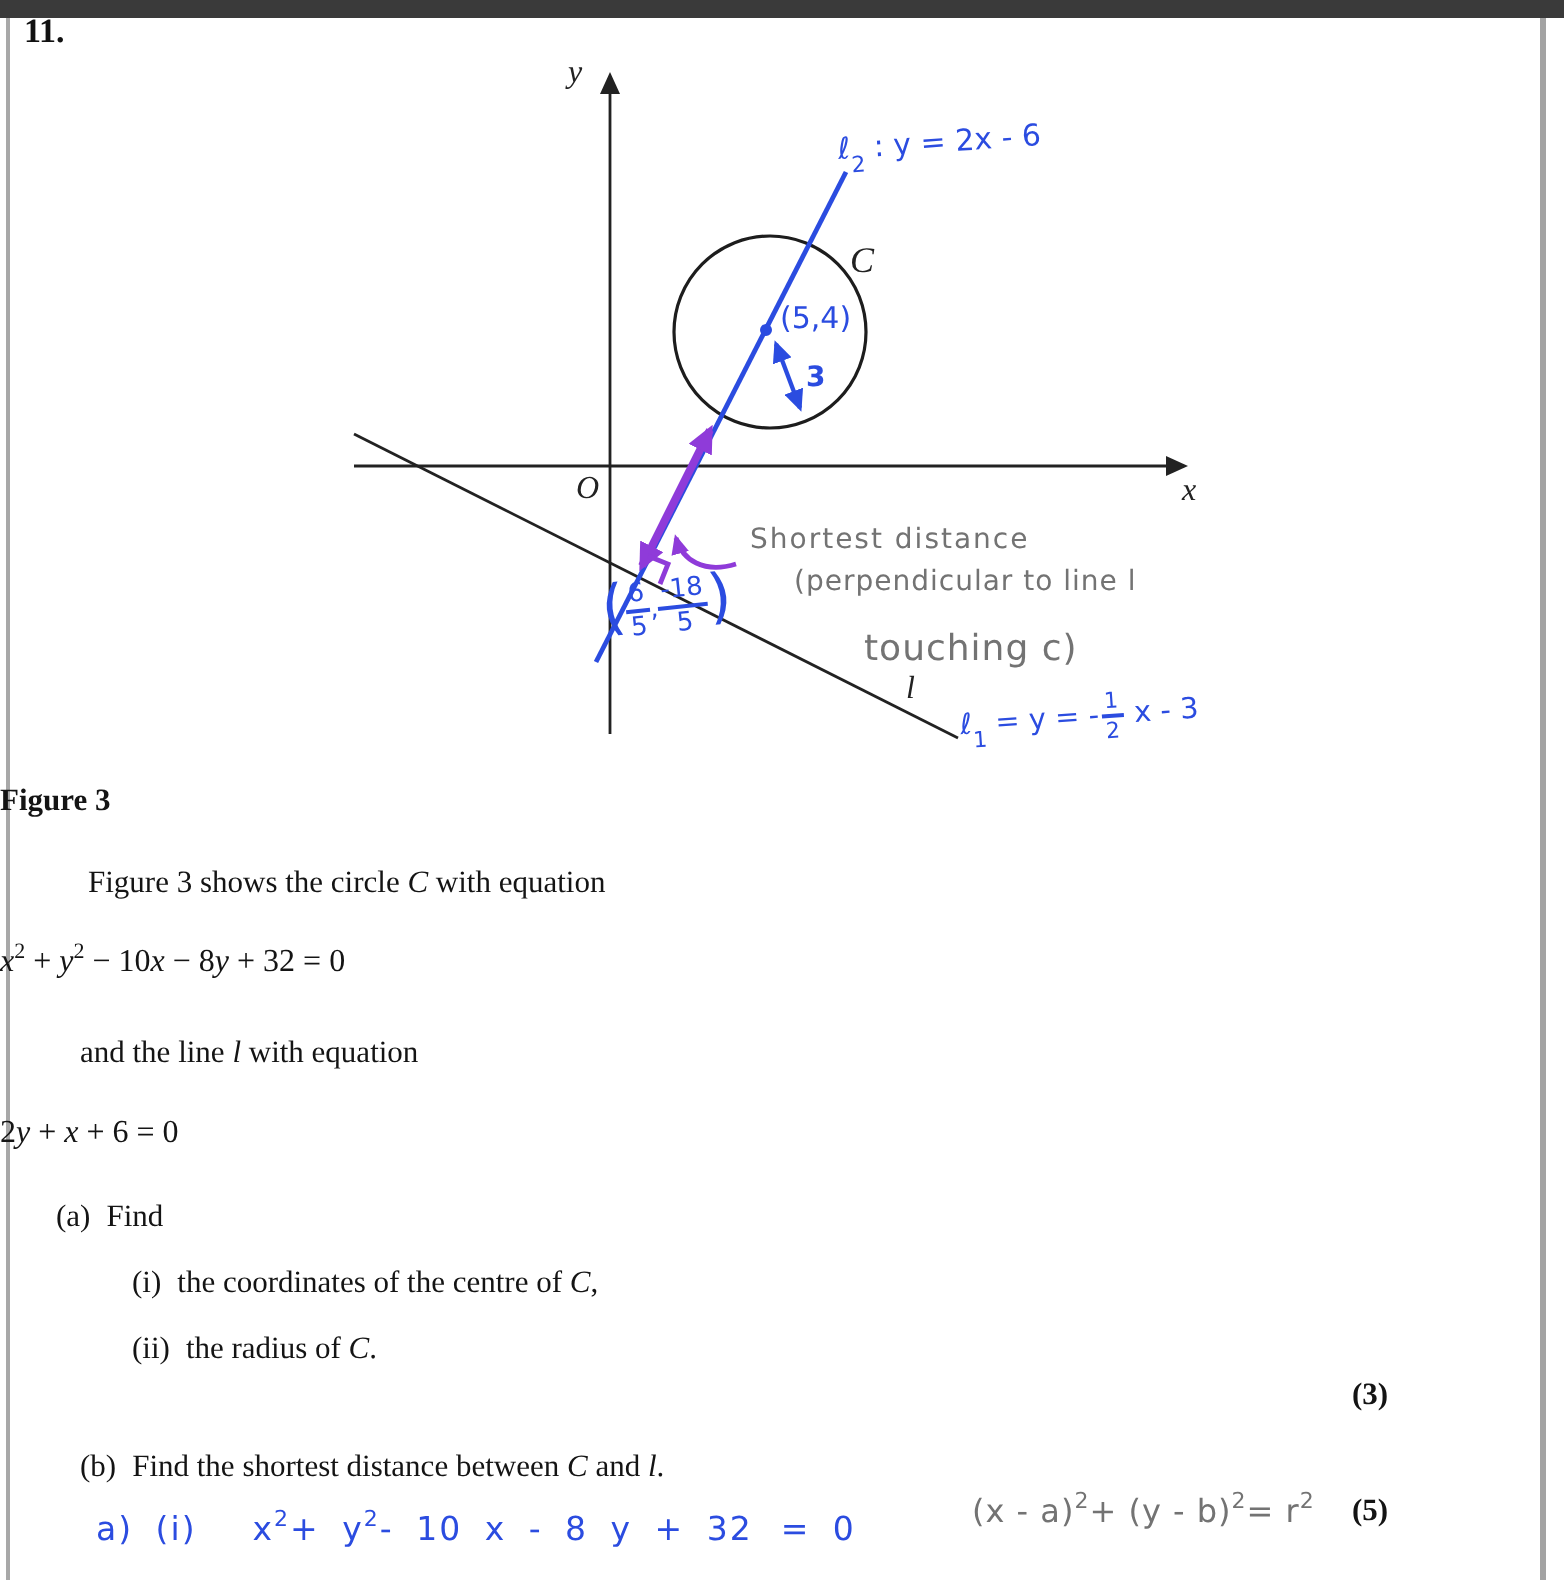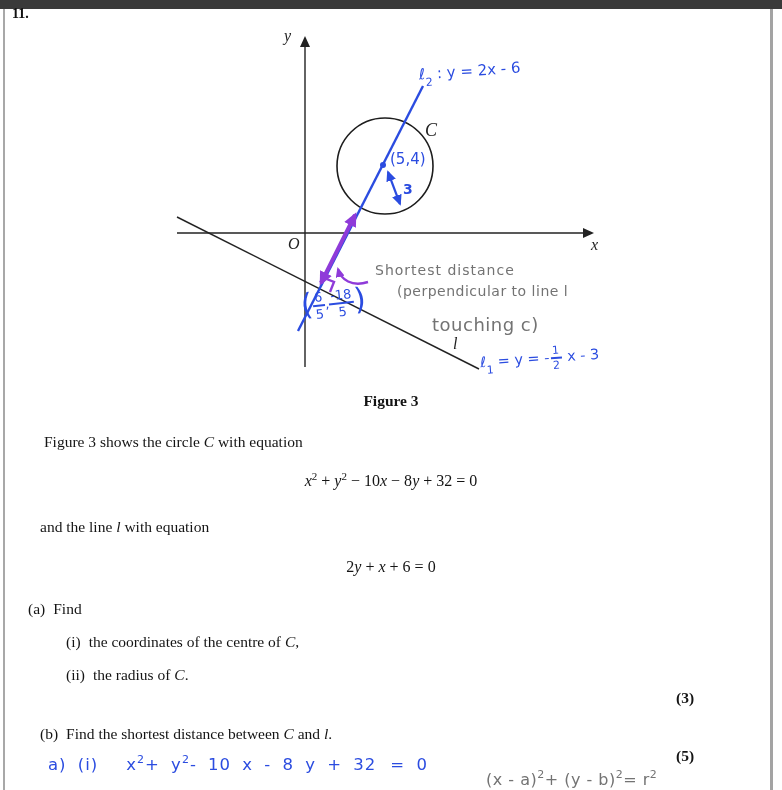--- a/index.html
+++ b/index.html
@@ -4,48 +4,48 @@
 <style>
   html,body{margin:0;padding:0;}
   body{
     width:782px;height:790px;background:#ffffff;position:relative;overflow:hidden;
     font-family:"Liberation Serif", serif;color:#161616;
   }
   .topbar{position:absolute;left:0;top:0;width:782px;height:9px;background:#3a3a3a;}
   .edge{position:absolute;top:9px;height:781px;width:2px;background:#a8a8a8;}
   .edge.left{left:3px;}
   .edge.right{left:770px;width:3px;background:#a3a3a3;}
-  .qnum{position:absolute;left:12px;top:6px;font-weight:bold;font-size:14px;color:#111;}
+  .qnum{position:absolute;left:12px;top:6px;font-weight:bold;font-size:17px;color:#111;}
   .fig{position:absolute;left:0;top:0;}
   .ax-label{font-family:"Liberation Serif", serif;font-style:italic;font-size:16px;fill:#222;}
   .circle-label{font-size:18px;}
   
   .hw{position:absolute;font-family:"DejaVu Sans", sans-serif;line-height:1.15;white-space:nowrap;}
   .hw.blue{color:#2b4ce0;}
   .hw.purple{color:#737373;}
   .hw sub{font-size:11px;position:relative;top:3px;}
   .hw .hsup{font-size:11px;position:relative;top:-7px;}
   .rot-m4{transform:rotate(-4deg);}
   .rot-m6{transform:rotate(-6deg);}
   .frac{display:inline-block;text-align:center;vertical-align:middle;line-height:1;}
   .frac .num{display:block;border-bottom:2px solid currentColor;padding:0 2px 1px;}
   .frac .den{display:block;padding-top:1px;}
   .paren{font-size:30px;vertical-align:middle;position:relative;top:-2px;}
   .smallfrac{font-size:11px;margin:0 1px;}
   
   .pt{position:absolute;font-size:15.5px;color:#141414;white-space:nowrap;}
-  .center{left:0;width:782px;text-align:center;}
+  .center{left:0;width:782px;text-align:left;}
   .it{font-style:italic;}
   .bold{font-weight:bold;}
   .eq{font-size:16px;}
   .eq sup{font-size:11px;}
   .gap8{margin-right:8px;}
   .marks{font-weight:bold;font-size:15.5px;}
   .work{font-size:16.5px;letter-spacing:1px;word-spacing:5px;text-align:right;}
-  .formula{font-size:16px;letter-spacing:0.5px;margin-top:24px;}
+  .formula{font-size:16px;letter-spacing:0.5px;}
 </style>
 </head>
 <body>
 
 <div class="topbar"></div>
 <div class="edge left"></div>
 <div class="edge right"></div>
 
 <div class="qnum">11.</div>
 

